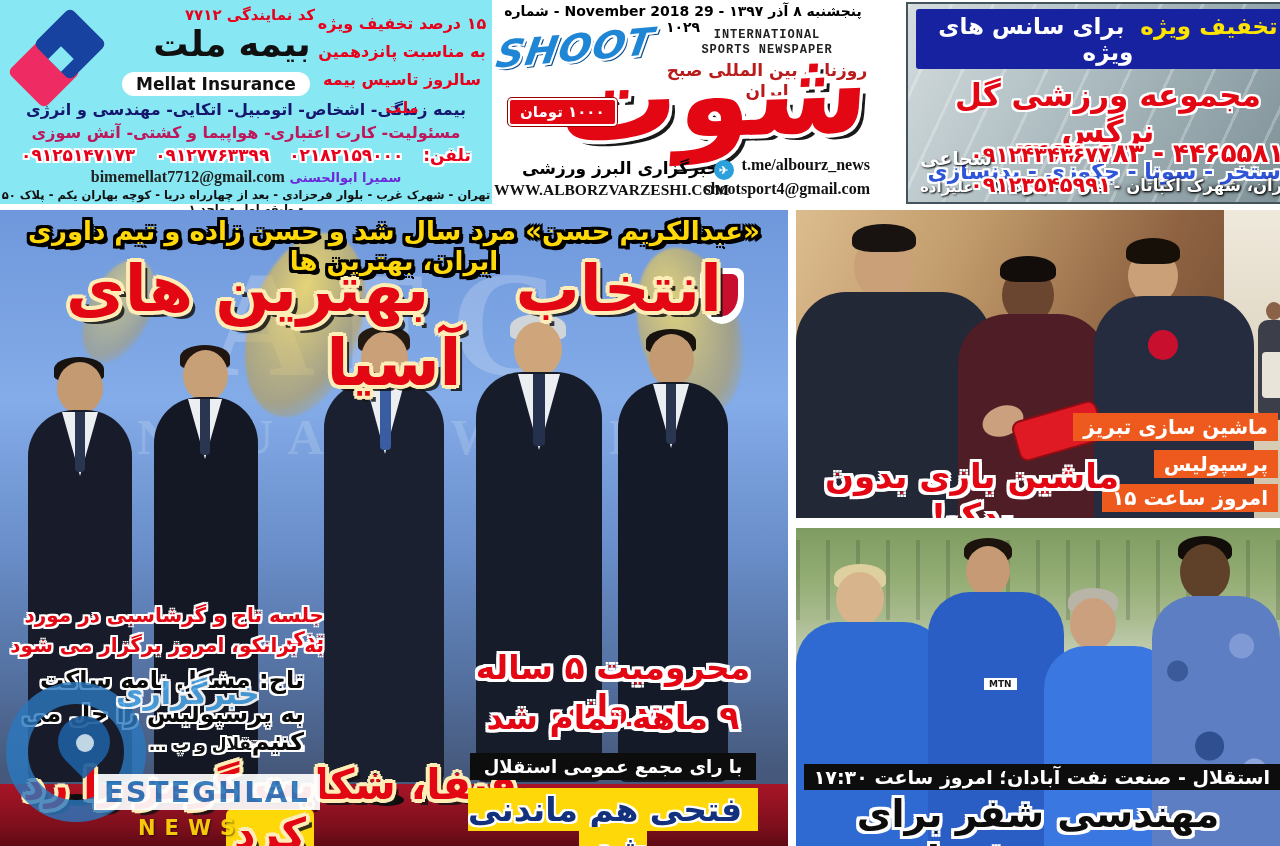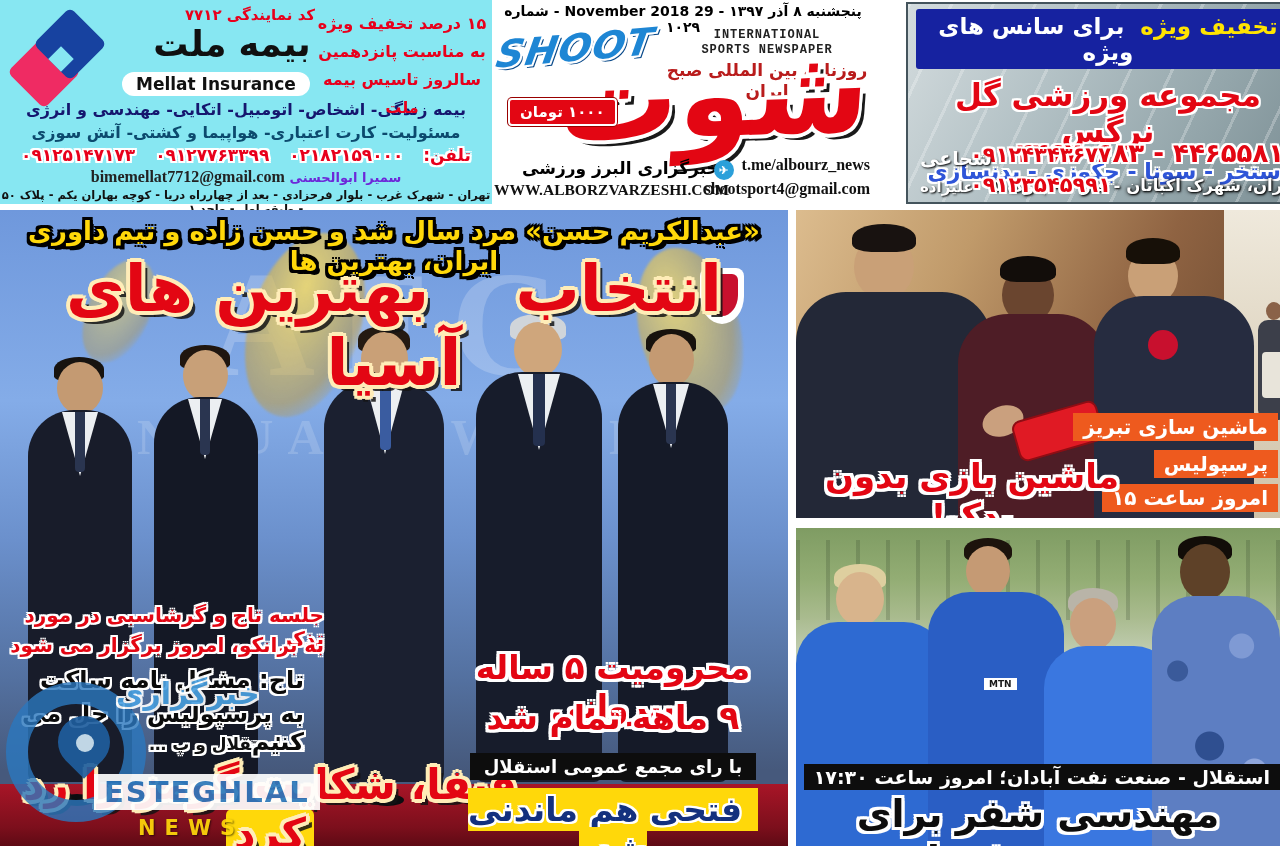--- a/index.html
+++ b/index.html
@@ -17,21 +17,21 @@
   .mellat { position:absolute; left:0; top:0; width:492px; height:204px; background:#87e7f2; }
   .mellat .logo { position:absolute; left:10px; top:16px; width:104px; height:96px; }
   .mellat .logo .d { position:absolute; width:52px; height:52px; transform:rotate(45deg); border-radius:6px; }
   .mellat .logo .d.blue { left:34px; top:2px; background:#1742a0; }
   .mellat .logo .d.red  { left:8px; top:30px; background:#ef2b63; }
   .mellat .logo .notch { position:absolute; width:18px; height:18px; background:#87e7f2; transform:rotate(45deg); left:42px; top:34px; }
   .agency-code { position:absolute; left:140px; top:6px; width:220px; text-align:center; color:#e8001c; font-weight:bold; font-size:15px; }
   .brand-fa { position:absolute; left:112px; top:24px; width:240px; text-align:center; font-size:35px; font-weight:bold; color:#101010; }
   .brand-en { position:absolute; left:122px; top:72px; background:#fff; border-radius:16px; padding:2px 14px; font-size:17px; font-weight:bold; color:#111; }
   .m-cov1 { position:absolute; left:0; top:100px; width:100%; text-align:center; color:#15166e; font-weight:bold; font-size:16px; }
-  .m-cov2 { position:absolute; left:0; top:123px; width:100%; text-align:center; color:#0c4a6e; font-weight:bold; font-size:16px; }
+  .m-cov2 { position:absolute; left:0; top:123px; width:100%; text-align:center; color:#be185d; font-weight:bold; font-size:16px; }
   .m-phone { position:absolute; left:0; top:145px; width:100%; text-align:center; color:#e8001c; font-weight:bold; font-size:17px; word-spacing:14px; }
   .m-mailrow { position:absolute; left:0; top:168px; width:100%; text-align:center; font-size:15px; }
   .m-mailrow .agent { color:#6d28d9; font-weight:bold; font-size:13px; }
   .m-mailrow .mail { font-family:"Liberation Serif", serif; font-weight:bold; color:#222; font-size:16px; }
   .m-addr { position:absolute; left:0; top:188px; width:100%; text-align:center; color:#111; font-weight:bold; font-size:11.5px; }
   .m-disc { position:absolute; left:316px; top:10px; width:172px; text-align:center; color:#e8001c; font-weight:bold; font-size:16px; line-height:1.75; }
 
   
   .masthead { position:absolute; left:492px; top:0; width:382px; height:204px; }
   .date-line { position:absolute; left:0; top:3px; width:100%; text-align:center; font-size:14px; font-weight:bold; color:#000; }

